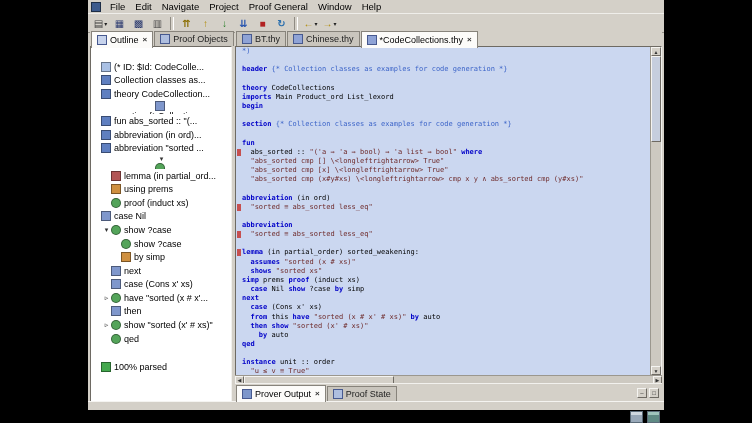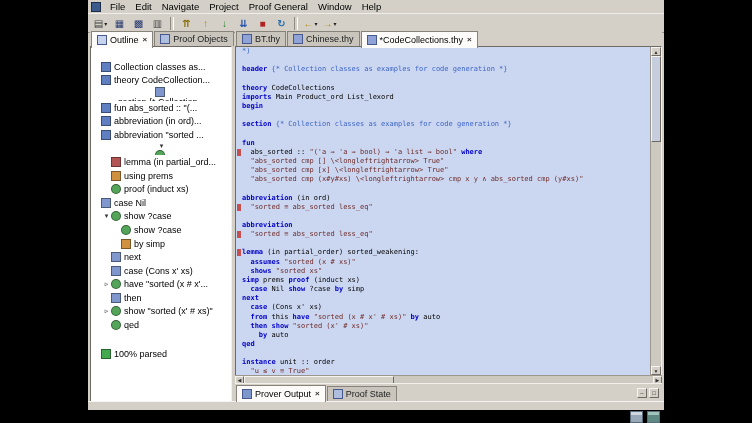--- a/index.html
+++ b/index.html
@@ -168,20 +168,25 @@
               <span class="tabclose">×</span>
             </span>
             <span class="tab">
               <span class="tabicon proof-objects"></span>
               <span class="tablabel">Proof Objects</span>
             </span>
           </div>
         <div class="tree" id="tree">
             <div class="tree-item" style="padding-left: 1px;">
               <span class="expander"></span>
+              <span class="ticon comment"></span>
+              <span class="tlabel">(* ID: $Id: CodeColle...</span>
+            </div>
+            <div class="tree-item" style="padding-left: 1px;">
+              <span class="expander"></span>
               <span class="ticon doc"></span>
               <span class="tlabel">Collection classes as...</span>
             </div>
             <div class="tree-item" style="padding-left: 1px;">
               <span class="expander"></span>
               <span class="ticon theory"></span>
               <span class="tlabel">theory CodeCollection...</span>
             </div>
             <div class="tree-item" style="padding-left: 1px; flex-direction: column;">
               <span class="expander"></span>

